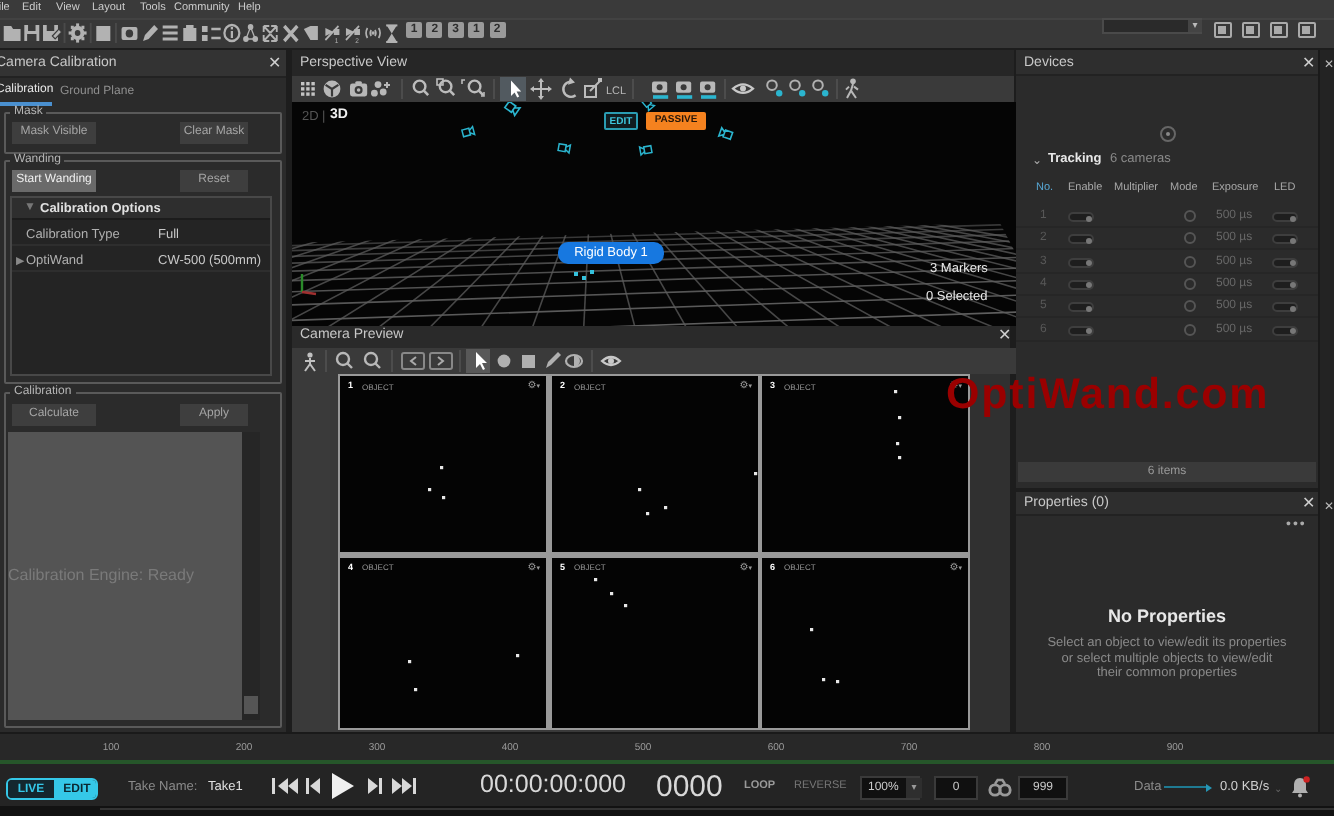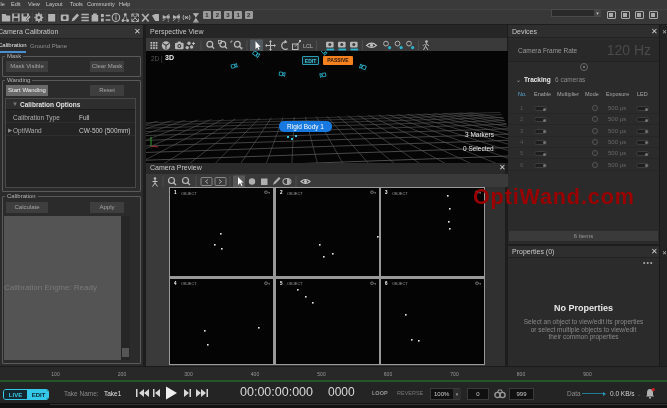--- a/index.html
+++ b/index.html
@@ -408,24 +408,20 @@
           <rect x="272" y="153" width="1.6" height="1.6" fill="#e8e8e8"></rect>
         </svg>
       </div>
 </div>
 
 <div class="abs" style="left:508px;top:25px;width:151px;height:219px;background:#2b2b2b;">
   <div class="abs" style="left:0;top:0;width:151px;height:13px;background:#2e2e2e;border-bottom:1px solid #222;">
     <span class="ttl abs" style="left:4px;top:3px;">Devices</span>
     <span class="x abs" style="left:143px;top:3px;">✕</span>
   </div>
-  <div class="abs" style="left:0;top:15px;width:151px;height:22px;background:#292929;border-bottom:1px solid #222;">
-    <span class="abs" style="left:10px;top:7px;font-size:6.5px;color:#9a9a9a;">Camera Frame Rate</span>
-    <span class="abs" style="right:8px;top:2px;font-size:14px;color:#4a4a4a;">120 Hz</span>
-  </div>
   <div class="abs" style="left:72px;top:38px;width:8px;height:8px;border:1px solid #666;border-radius:50%;">
     <div class="abs" style="left:2px;top:2px;width:2px;height:2px;background:#888;border-radius:50%;"></div>
   </div>
   <div class="abs" style="left:0;top:48px;width:151px;height:13px;">
     <span class="abs" style="left:8px;top:3px;font-size:6px;color:#aaa;">⌄</span>
     <span class="abs" style="left:16px;top:3px;font-size:6.5px;font-weight:bold;color:#e8e8e8;">Tracking</span>
     <span class="abs" style="left:47px;top:3px;font-size:6.5px;color:#8a8a8a;">6 cameras</span>
   </div>
 
   <div class="abs" style="left:0;top:66px;width:151px;height:11px;font-size:5.5px;color:#a8a8a8;">
@@ -552,21 +548,21 @@
         <rect x="19" y="4" width="1.5" height="8" fill="#d8d8d8"></rect>
         <path d="M26 4 L21 8 L26 12 Z" fill="#d8d8d8"></path>
         <path d="M32 1.5 L32 14.5 L43 8 Z" fill="#f0f0f0"></path>
         <path d="M50 4 L55 8 L50 12 Z" fill="#d8d8d8"></path>
         <rect x="55.5" y="4" width="1.5" height="8" fill="#d8d8d8"></rect>
         <path d="M62 4 L67 8 L62 12 Z" fill="#d8d8d8"></path>
         <path d="M67 4 L72 8 L67 12 Z" fill="#d8d8d8"></path>
         <rect x="72.5" y="4" width="1.5" height="8" fill="#d8d8d8"></rect>
       </svg>
   <span class="abs" style="left:240px;top:3px;font-size:12.5px;color:#d8d8d8;">00:00:00:000</span>
-  <span class="abs" style="left:328px;top:3px;font-size:12px;color:#d8d8d8;">0000</span>
+  <span class="abs" style="left:328px;top:3px;font-size:15px;color:#d8d8d8;">0000</span>
   <span class="abs" style="left:372px;top:8px;font-size:5.5px;font-weight:bold;color:#999;">LOOP</span>
   <span class="abs" style="left:397px;top:8px;font-size:5.5px;color:#777;">REVERSE</span>
   <div class="abs" style="left:430px;top:6px;width:30px;height:12px;background:#101010;border:1px solid #3a3a3a;color:#ccc;font-size:6px;line-height:11px;">
     <span style="margin-left:3px;">100%</span>
     <span class="abs" style="left:22px;top:0;width:8px;height:10px;background:#2e2e2e;color:#999;font-size:5px;text-align:center;line-height:10px;">▾</span>
   </div>
   <div class="abs" style="left:467px;top:6px;width:22px;height:12px;background:#101010;border:1px solid #3a3a3a;color:#ccc;font-size:6px;line-height:11px;text-align:center;">0</div>
   <svg class="abs" style="left:494px;top:7px;" width="12" height="10" viewBox="0 0 12 10">
     <circle cx="3.5" cy="6" r="2.6" fill="none" stroke="#999" stroke-width="1.4"></circle>
     <circle cx="8.5" cy="6" r="2.6" fill="none" stroke="#999" stroke-width="1.4"></circle>

